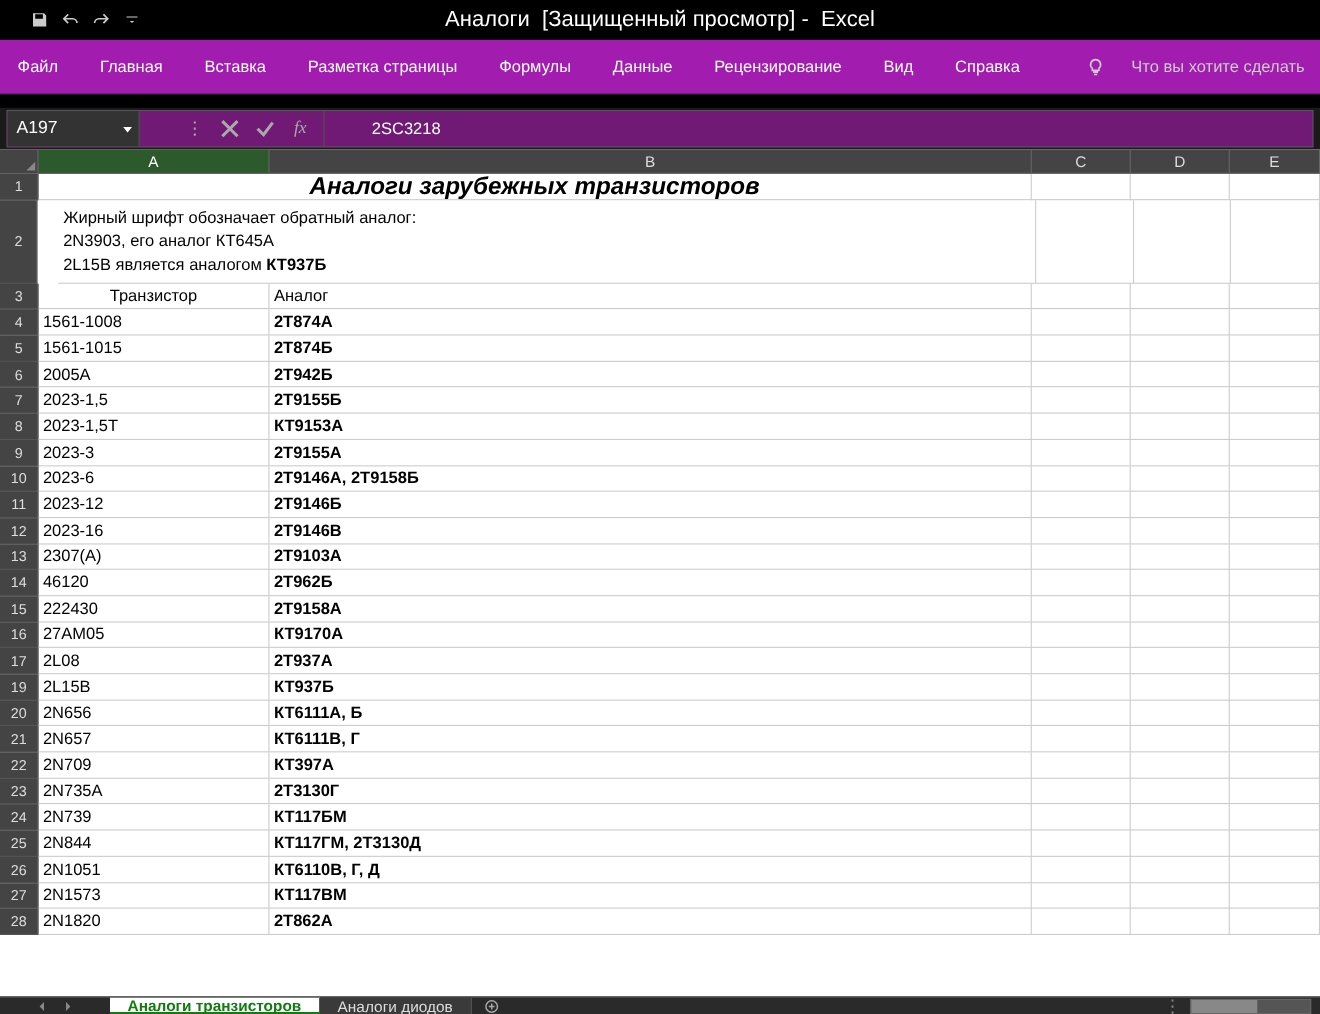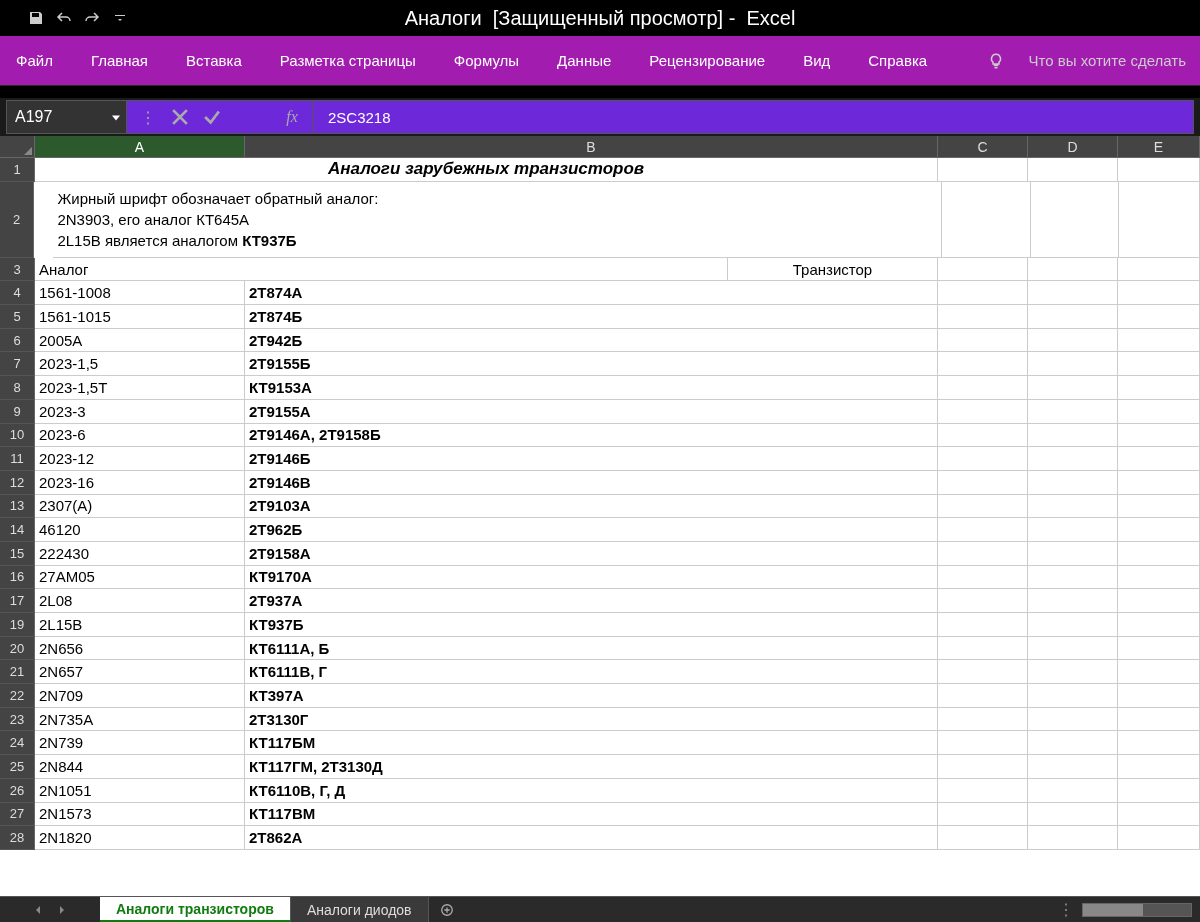--- a/index.html
+++ b/index.html
@@ -7,46 +7,46 @@
   .titlebar { height: 36px; background: #000; color: #fff; display: flex; align-items: center; position: relative; }
   .qat { display: flex; align-items: center; gap: 12px; padding-left: 28px; }
   .qat .icon { width: 16px; height: 16px; display: flex; align-items: center; justify-content: center; color: #ccc; cursor: pointer; }
   .title-center { position: absolute; left: 0; right: 0; text-align: center; font-size: 20px; pointer-events: none; }
   .title-center .pv { color: #fff; }
   .ribbon-tabs { height: 50px; background: #a21caf; color: #fff; display: flex; align-items: center; padding: 0 14px; gap: 34px; font-size: 15px; border-bottom: 1px solid #2a2a2a; }
   .ribbon-tabs .tab { cursor: pointer; padding: 6px 2px; }
   .tell-me { display: flex; align-items: center; gap: 24px; margin-left: auto; color: #ccc; white-space: nowrap; }
   .tell-me svg { width: 18px; height: 18px; }
   .spacer-black { height: 12px; background: #000; }
-  .formula-bar { height: 34px; background: #6d28d9; color: #fff; display: flex; align-items: center; border: 1px solid #555; margin: 2px 6px; }
+  .formula-bar { height: 34px; background: #701a75; color: #fff; display: flex; align-items: center; border: 1px solid #555; margin: 2px 6px; gap: 29px; }
   .name-box { width: 120px; height: 100%; display: flex; align-items: center; padding: 0 8px; border-right: 1px solid #555; position: relative; background: #333;}
   .name-box .dd { position: absolute; right: 6px; top: 50%; transform: translateY(-30%); border-left: 4px solid transparent; border-right: 4px solid transparent; border-top: 5px solid #fff; }
   .fb-btns { display: flex; align-items: center; gap: 10px; padding: 0 10px; border-right: 1px solid #555; height: 100%; }
   .fb-btns .ib { width: 22px; height: 22px; display: flex; align-items: center; justify-content: center; color: #aaa; cursor: pointer;}
-  .fx-label { font-style: italic; font-family: "Times New Roman", serif; font-size: 16px; color: #ddd; margin-left: 48px; }
+  .fx-label { font-style: italic; font-family: "Times New Roman", serif; font-size: 16px; color: #ddd; }
   .formula-input { flex: 1; padding: 0 14px; font-size: 15px; color: #fff; }
   .grid-wrap { flex: 1; background: #fff; display: flex; flex-direction: column; overflow: hidden; }
   .col-headers { display: flex; background: #444; color: #ddd; font-size: 14px; border-bottom: 1px solid #666; height: 22px; }
   .corner { width: 35px; background: #444; border-right: 1px solid #666; position: relative; }
   .corner::after { content: ""; position: absolute; right: 2px; bottom: 2px; border-left: 8px solid transparent; border-bottom: 8px solid #888; }
   .col-h { border-right: 1px solid #666; display: flex; align-items: center; justify-content: center; }
   .col-A { width: 210px; } .col-B { width: 693px; } .col-C { width: 90px; } .col-D { width: 90px; } .col-E { width: 82px; }
   .col-h.selected { background: #2d5a2d; color: #fff; }
   .rows { flex: 1; overflow: hidden; }
   .row { display: flex; height: 23.7px; }
   .row-h { width: 35px; background: #444; color: #ddd; font-size: 13px; display: flex; align-items: center; justify-content: center; border-right: 1px solid #666; border-bottom: 1px solid #555; }
   .cell { border-right: 1px solid #ccc; border-bottom: 1px solid #ccc; padding: 2px 4px; font-size: 15px; color: #000; font-family: Arial, sans-serif; white-space: nowrap; overflow: visible; display: flex; align-items: center; }
   .cell.col-A { width: 210px; } .cell.col-B { width: 693px; } .cell.col-C { width: 90px; } .cell.col-D { width: 90px; } .cell.col-E { width: 82px; }
   .bold { font-weight: bold; }
   .center { justify-content: center; }
-  .merged-title { width: 903px; border-right: 1px solid #ccc; border-bottom: 1px solid #ccc; display: flex; align-items: center; justify-content: center; font-weight: bold; font-style: italic; font-size: 17px; height: 23.7px; }
+  .merged-title { width: 903px; border-right: 1px solid #ccc; border-bottom: 1px solid #ccc; display: flex; align-items: center; justify-content: center; font-weight: bold; font-style: italic; font-size: 22px; height: 23.7px; }
   .row.tall { height: 76px; }
   .row.tall .row-h { height: 76px; }
   .multiline { display: flex; flex-direction: column; align-items: flex-start; justify-content: center; line-height: 1.4; height: 76px; margin-left: 19px; }
-  .sheet-tabs { height: 26px; background: #2a2a2a; display: flex; align-items: center; border-top: 1px solid #555; }
+  .sheet-tabs { height: 16px; background: #2a2a2a; display: flex; align-items: center; border-top: 1px solid #555; }
   .st-nav { width: 100px; display: flex; align-items: center; justify-content: center; gap: 14px; color: #888; }
   .st-nav svg { width: 10px; height: 10px; }
   .sheet-tab { height: 100%; padding: 0 16px; display: flex; align-items: center; font-size: 14px; color: #ddd; background: #3a3a3a; border-right: 1px solid #555; cursor: pointer;}
   .sheet-tab.active { background: #fff; color: #107c10; font-weight: bold; border-bottom: 2px solid #107c10; }
   .add-sheet { width: 36px; display: flex; align-items: center; justify-content: center; color: #aaa; cursor:pointer;}
   .st-right { margin-left: auto; display: flex; align-items: center; gap: 8px; padding-right: 8px; color: #888;}
   .hscroll { width: 110px; height: 14px; background: #555; border: 1px solid #666; position: relative;}
   .hscroll-thumb { position: absolute; left: 0; top: 0; bottom: 0; width: 60px; background: #888;}
 </style>
 </head>
@@ -146,22 +146,22 @@
         <div>Жирный шрифт обозначает обратный аналог:</div>
         <div>2N3903, его аналог КТ645А</div>
         <div><span>2L15B является аналогом </span><b>КТ937Б</b></div>
       </div>
       <div class="cell col-C"></div>
       <div class="cell col-D"></div>
       <div class="cell col-E"></div>
     </div>
     <div class="row">
       <div class="row-h">3</div>
+      <div class="cell col-A center">Транзистор</div>
       <div class="cell col-B">Аналог</div>
-      <div class="cell col-A center">Транзистор</div>
       <div class="cell col-C"></div>
       <div class="cell col-D"></div>
       <div class="cell col-E"></div>
     </div>
   <div class="row">
         <div class="row-h">4</div>
         <div class="cell col-A">1561-1008</div>
         <div class="cell col-B bold">2Т874А</div>
         <div class="cell col-C"></div>
         <div class="cell col-D"></div>

